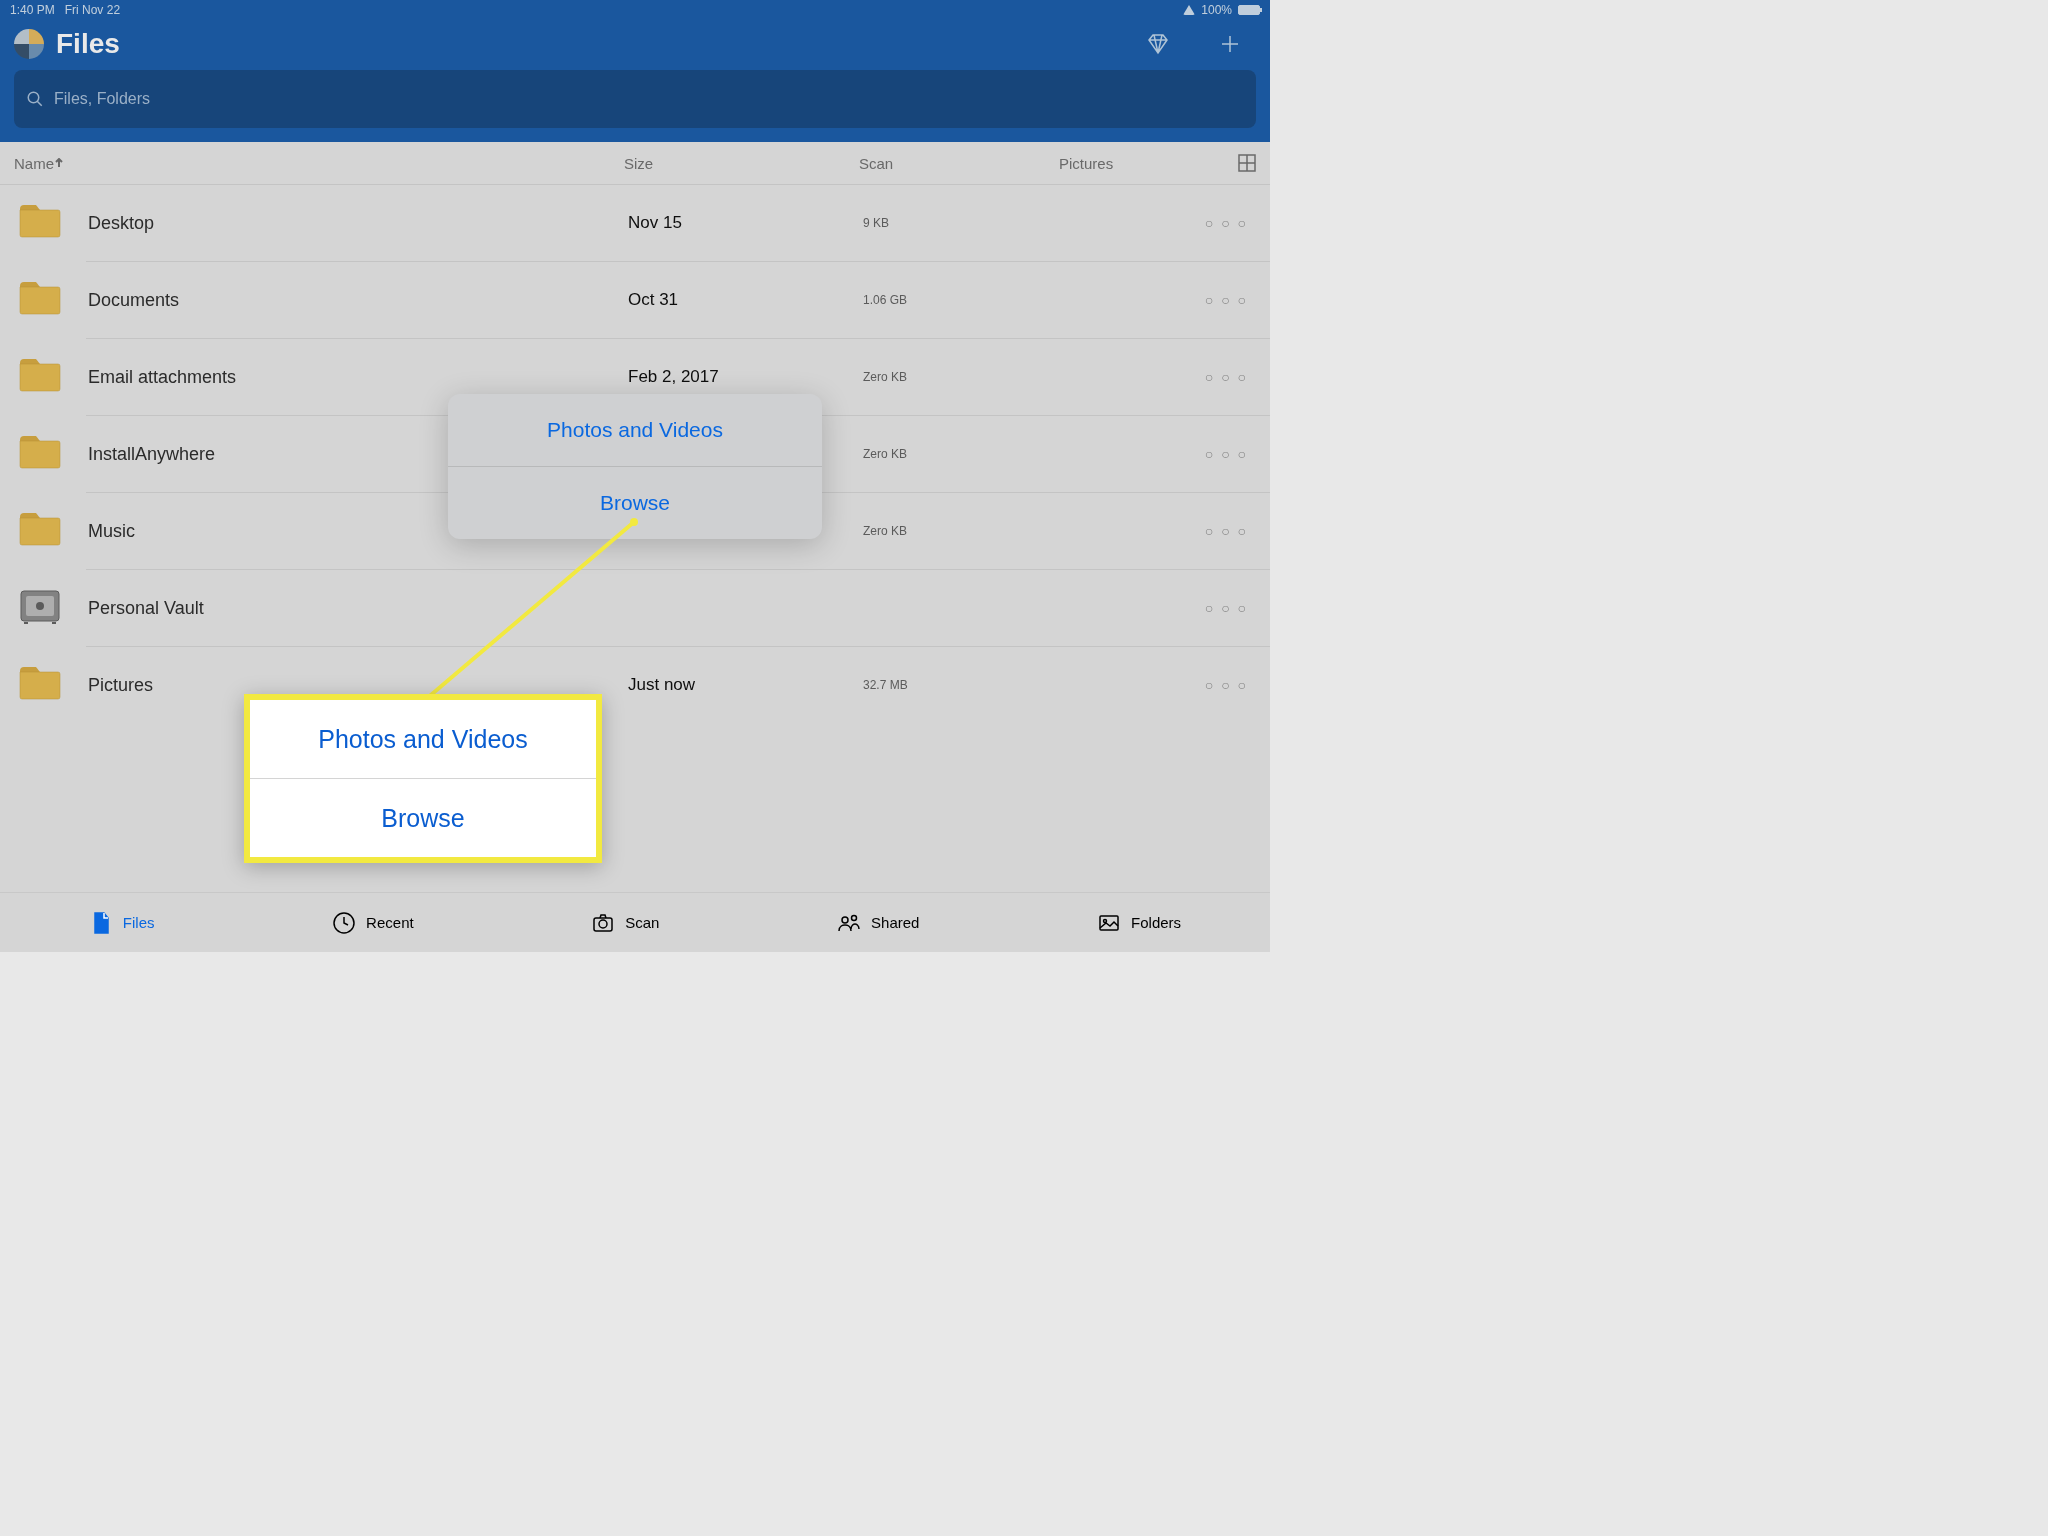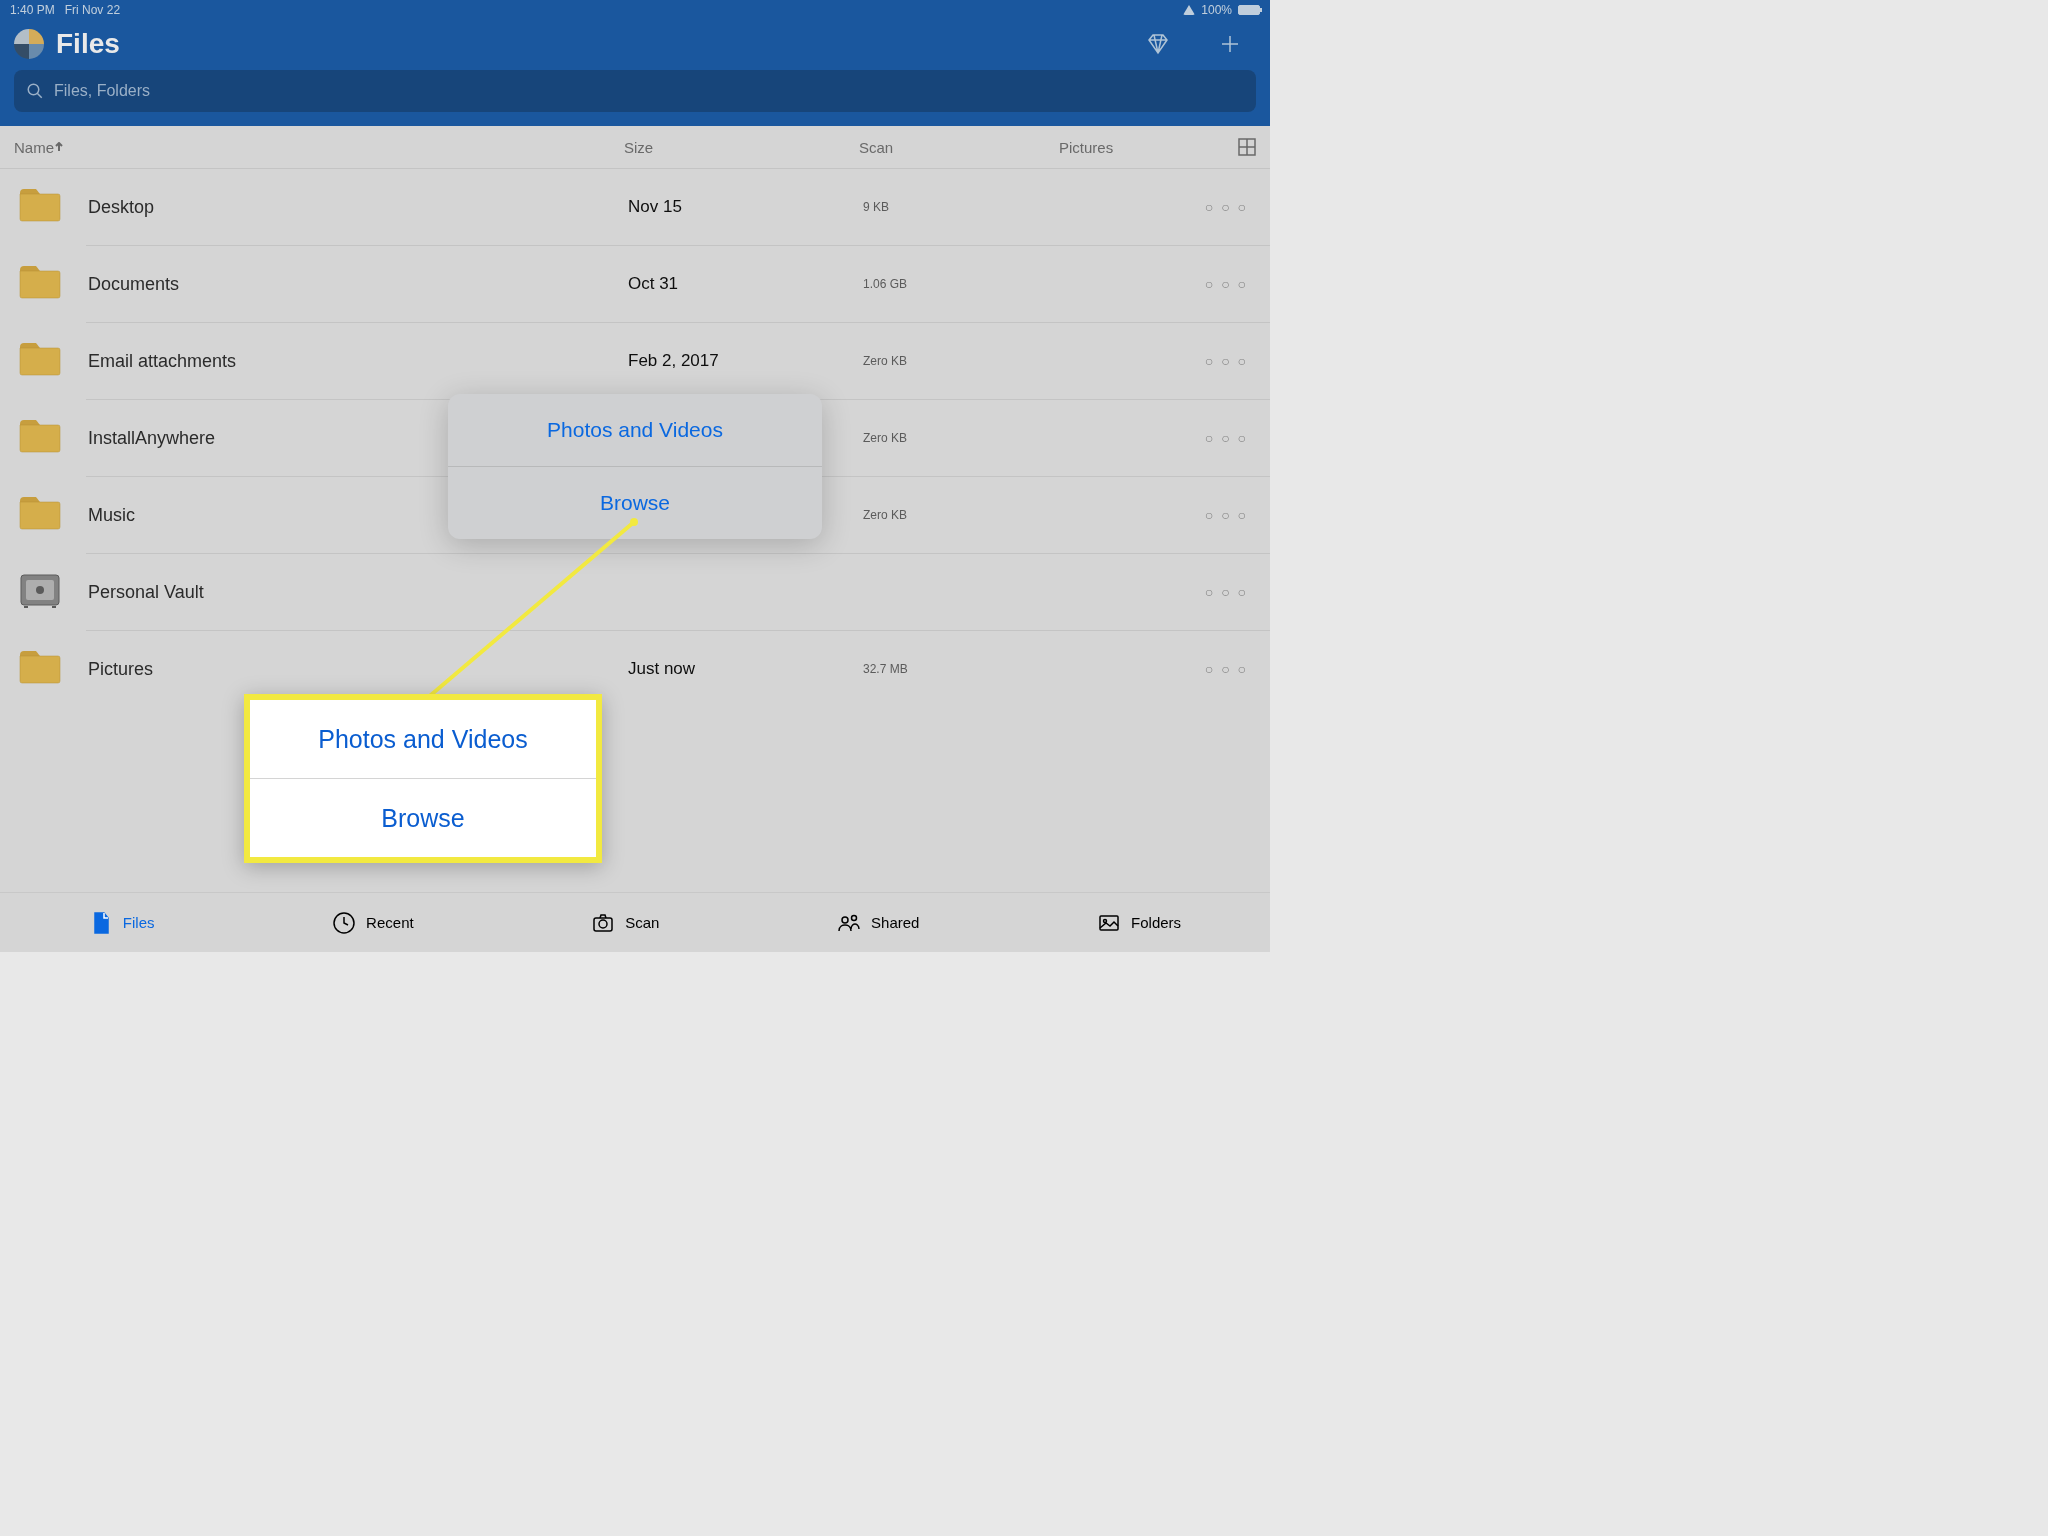--- a/index.html
+++ b/index.html
@@ -15,21 +15,21 @@
 .batt{width:22px;height:10px;border:1px solid #d0e0f0;border-radius:2px;background:#d0e0f0;position:relative}
 .batt::after{content:'';position:absolute;right:-3px;top:2px;width:2px;height:4px;background:#d0e0f0}
 
 
 .header{background:#0f56a8;color:#fff;padding:8px 14px 14px}
 .title-row{display:flex;align-items:center;gap:12px}
 .logo{width:30px;height:30px;border-radius:50%;background:conic-gradient(#e8b858 0 90deg,#6a92b8 90deg 180deg,#2d4a68 180deg 270deg,#c0cdd8 270deg 360deg)}
 .app-title{font-size:28px;font-weight:600}
 .hdr-icons{margin-left:auto;display:flex;gap:48px;padding-right:14px}
 .hdr-ic{width:24px;height:24px;stroke:#bcd4ea;fill:none;stroke-width:1.5}
-.search{margin-top:10px;background:rgba(0,0,0,.25);border-radius:8px;display:flex;align-items:center;padding:12px 12px;gap:10px}
+.search{margin-top:10px;background:rgba(0,0,0,.25);border-radius:8px;display:flex;align-items:center;padding:20px 12px;gap:10px}
 .search-ic{width:18px;height:18px;stroke:#a4bdd8;fill:none;stroke-width:2}
 .search input{background:none;border:none;outline:none;color:#ddd;font-size:16px;flex:1}
 .search input::placeholder{color:#a4bdd8}
 
 
 .cols{display:flex;align-items:center;padding:12px 14px;color:#6b6b6b;font-size:15px;border-bottom:1px solid #d4d4d4}
 .c-name{flex:0 0 610px;display:flex;align-items:center;}
 .c-date{flex:0 0 235px}
 .c-size{flex:0 0 200px}
 .c-sharing{flex:1}

